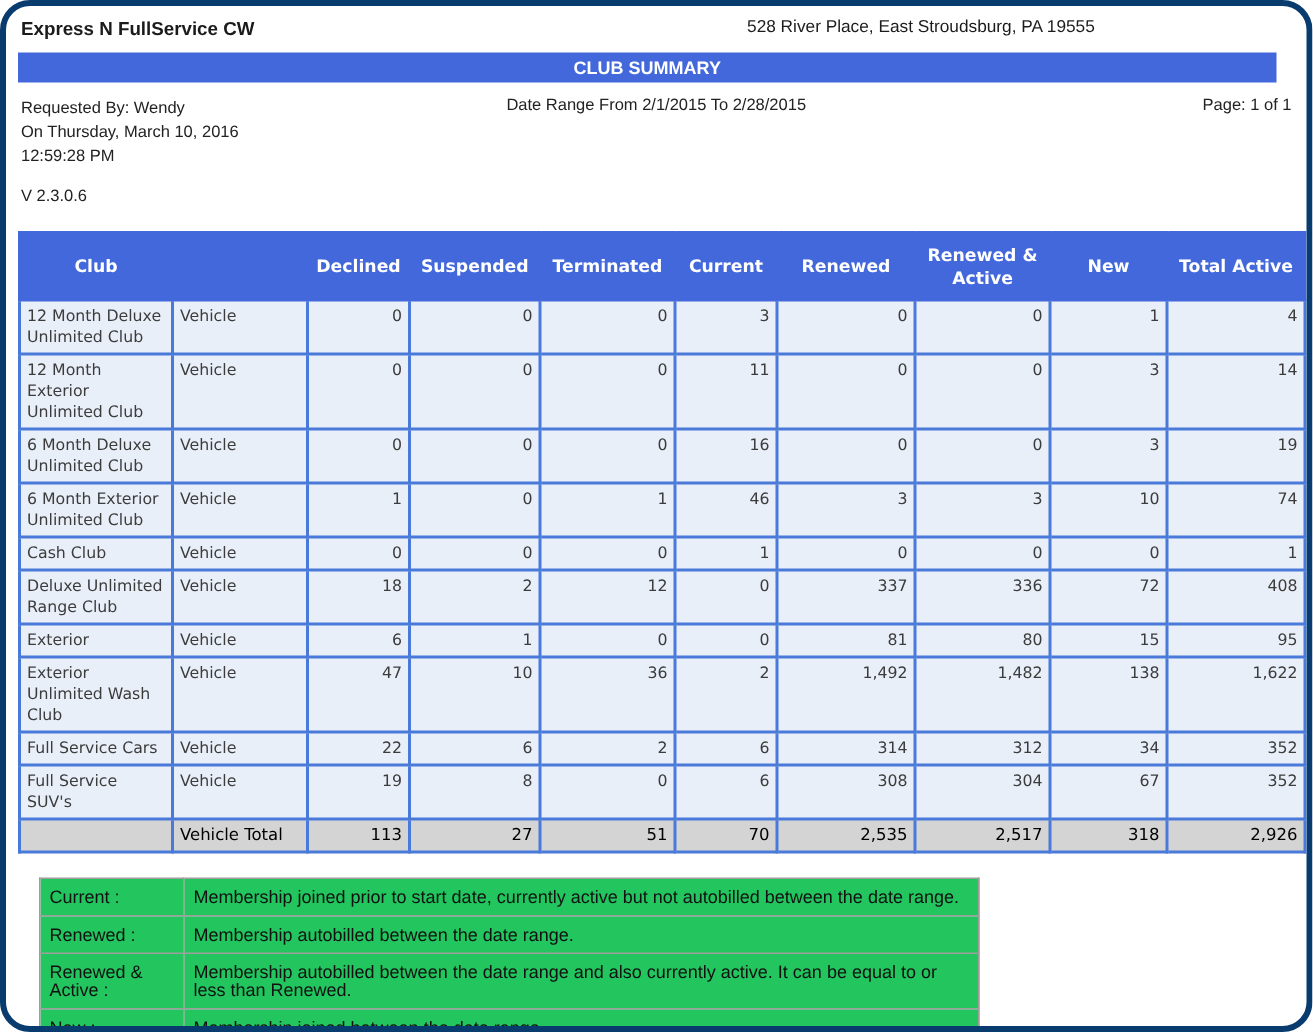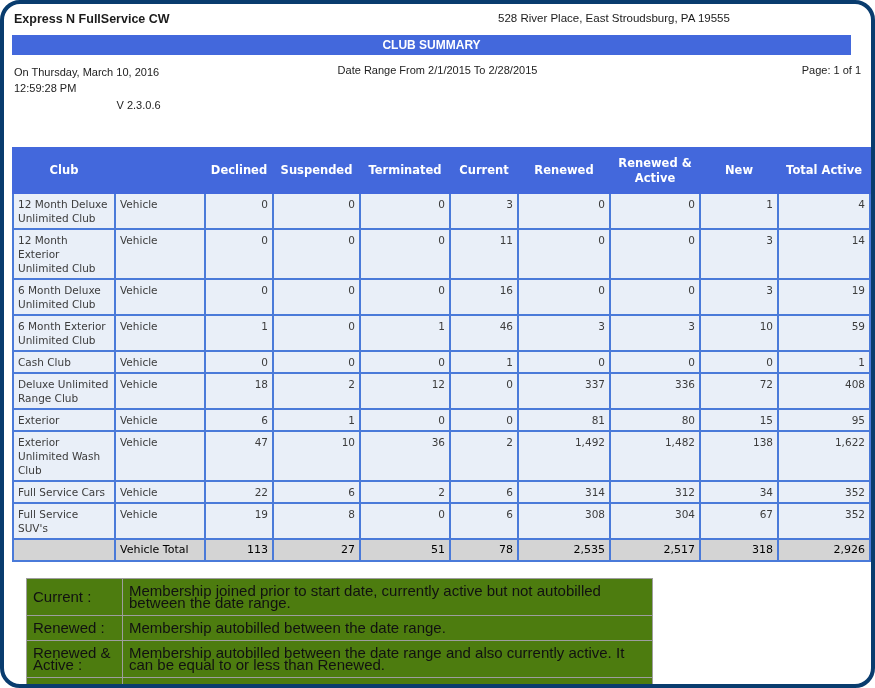--- a/index.html
+++ b/index.html
@@ -43,28 +43,28 @@
   .meta {
     display: flex;
     align-items: flex-start;
     padding: 9px 10px 0 10px;
     font-size: 11px;
     color: #222222;
   }
   .meta .left { flex: 1; line-height: 16px; }
   .meta .center { flex: 1.4; text-align: center; }
   .meta .right { flex: 1; text-align: right; }
-  .meta .version { margin-top: 1px; text-align: center; }
+  .meta .version { margin-top: 11px; }
 
   
   table.club-table {
     border-collapse: collapse;
     table-layout: fixed;
     width: 857px;
-    margin: 34px 0 0 8px;
+    margin: 15px 0 0 8px;
     font-family: "DejaVu Sans", sans-serif;
   }
   table.club-table thead th {
     background: #4368DC;
     color: #ffffff;
     font-weight: bold;
     font-size: 11.5px;
     text-align: center;
     vertical-align: middle;
     height: 45px;
@@ -91,22 +91,22 @@
 
   
   table.legend-table {
     border-collapse: collapse;
     table-layout: fixed;
     width: 627px;
     margin: 16px 0 0 22px;
   }
   table.legend-table td {
     border: 1px solid #9E9E9E;
-    background: #4d7c0f;
-    font-size: 15px;
+    background: #22c55e;
+    font-size: 12px;
     color: #111111;
     padding: 6px 6px;
     line-height: 12px;
     vertical-align: middle;
   }
   table.legend-table td.term { width: 96px; }
 </style>
 </head>
 <body>
 
@@ -116,20 +116,21 @@
     <div class="biz">Express N FullService CW</div>
     <div class="addr">528 River Place, East Stroudsburg, PA 19555</div>
   </div>
 
   <div class="title-bar">
     <span>CLUB SUMMARY</span>
   </div>
 
   <div class="meta">
     <div class="left">
+      <div>Requested By: Wendy</div>
       <div>On Thursday, March 10, 2016</div>
       <div>12:59:28 PM</div>
       <div class="version">V 2.3.0.6</div>
     </div>
     <div class="center">Date Range From 2/1/2015 To 2/28/2015</div>
     <div class="right">Page: 1 of 1</div>
   </div>
 
   <table class="club-table">
     <colgroup>
@@ -198,21 +199,21 @@
         <tr>
           <td class="club">6 Month Exterior Unlimited Club</td>
           <td class="type">Vehicle</td>
           <td class="num">1</td>
           <td class="num">0</td>
           <td class="num">1</td>
           <td class="num">46</td>
           <td class="num">3</td>
           <td class="num">3</td>
           <td class="num">10</td>
-          <td class="num">59</td>
+          <td class="num">74</td>
         </tr>
         <tr>
           <td class="club">Cash Club</td>
           <td class="type">Vehicle</td>
           <td class="num">0</td>
           <td class="num">0</td>
           <td class="num">0</td>
           <td class="num">1</td>
           <td class="num">0</td>
           <td class="num">0</td>
@@ -278,21 +279,21 @@
           <td class="num">304</td>
           <td class="num">67</td>
           <td class="num">352</td>
         </tr>
         <tr class="total-row">
           <td></td>
           <td>Vehicle Total</td>
           <td class="num">113</td>
           <td class="num">27</td>
           <td class="num">51</td>
-          <td class="num">78</td>
+          <td class="num">70</td>
           <td class="num">2,535</td>
           <td class="num">2,517</td>
           <td class="num">318</td>
           <td class="num">2,926</td>
         </tr>
       </tbody>
   </table>
 
   <table class="legend-table">
     <colgroup>

